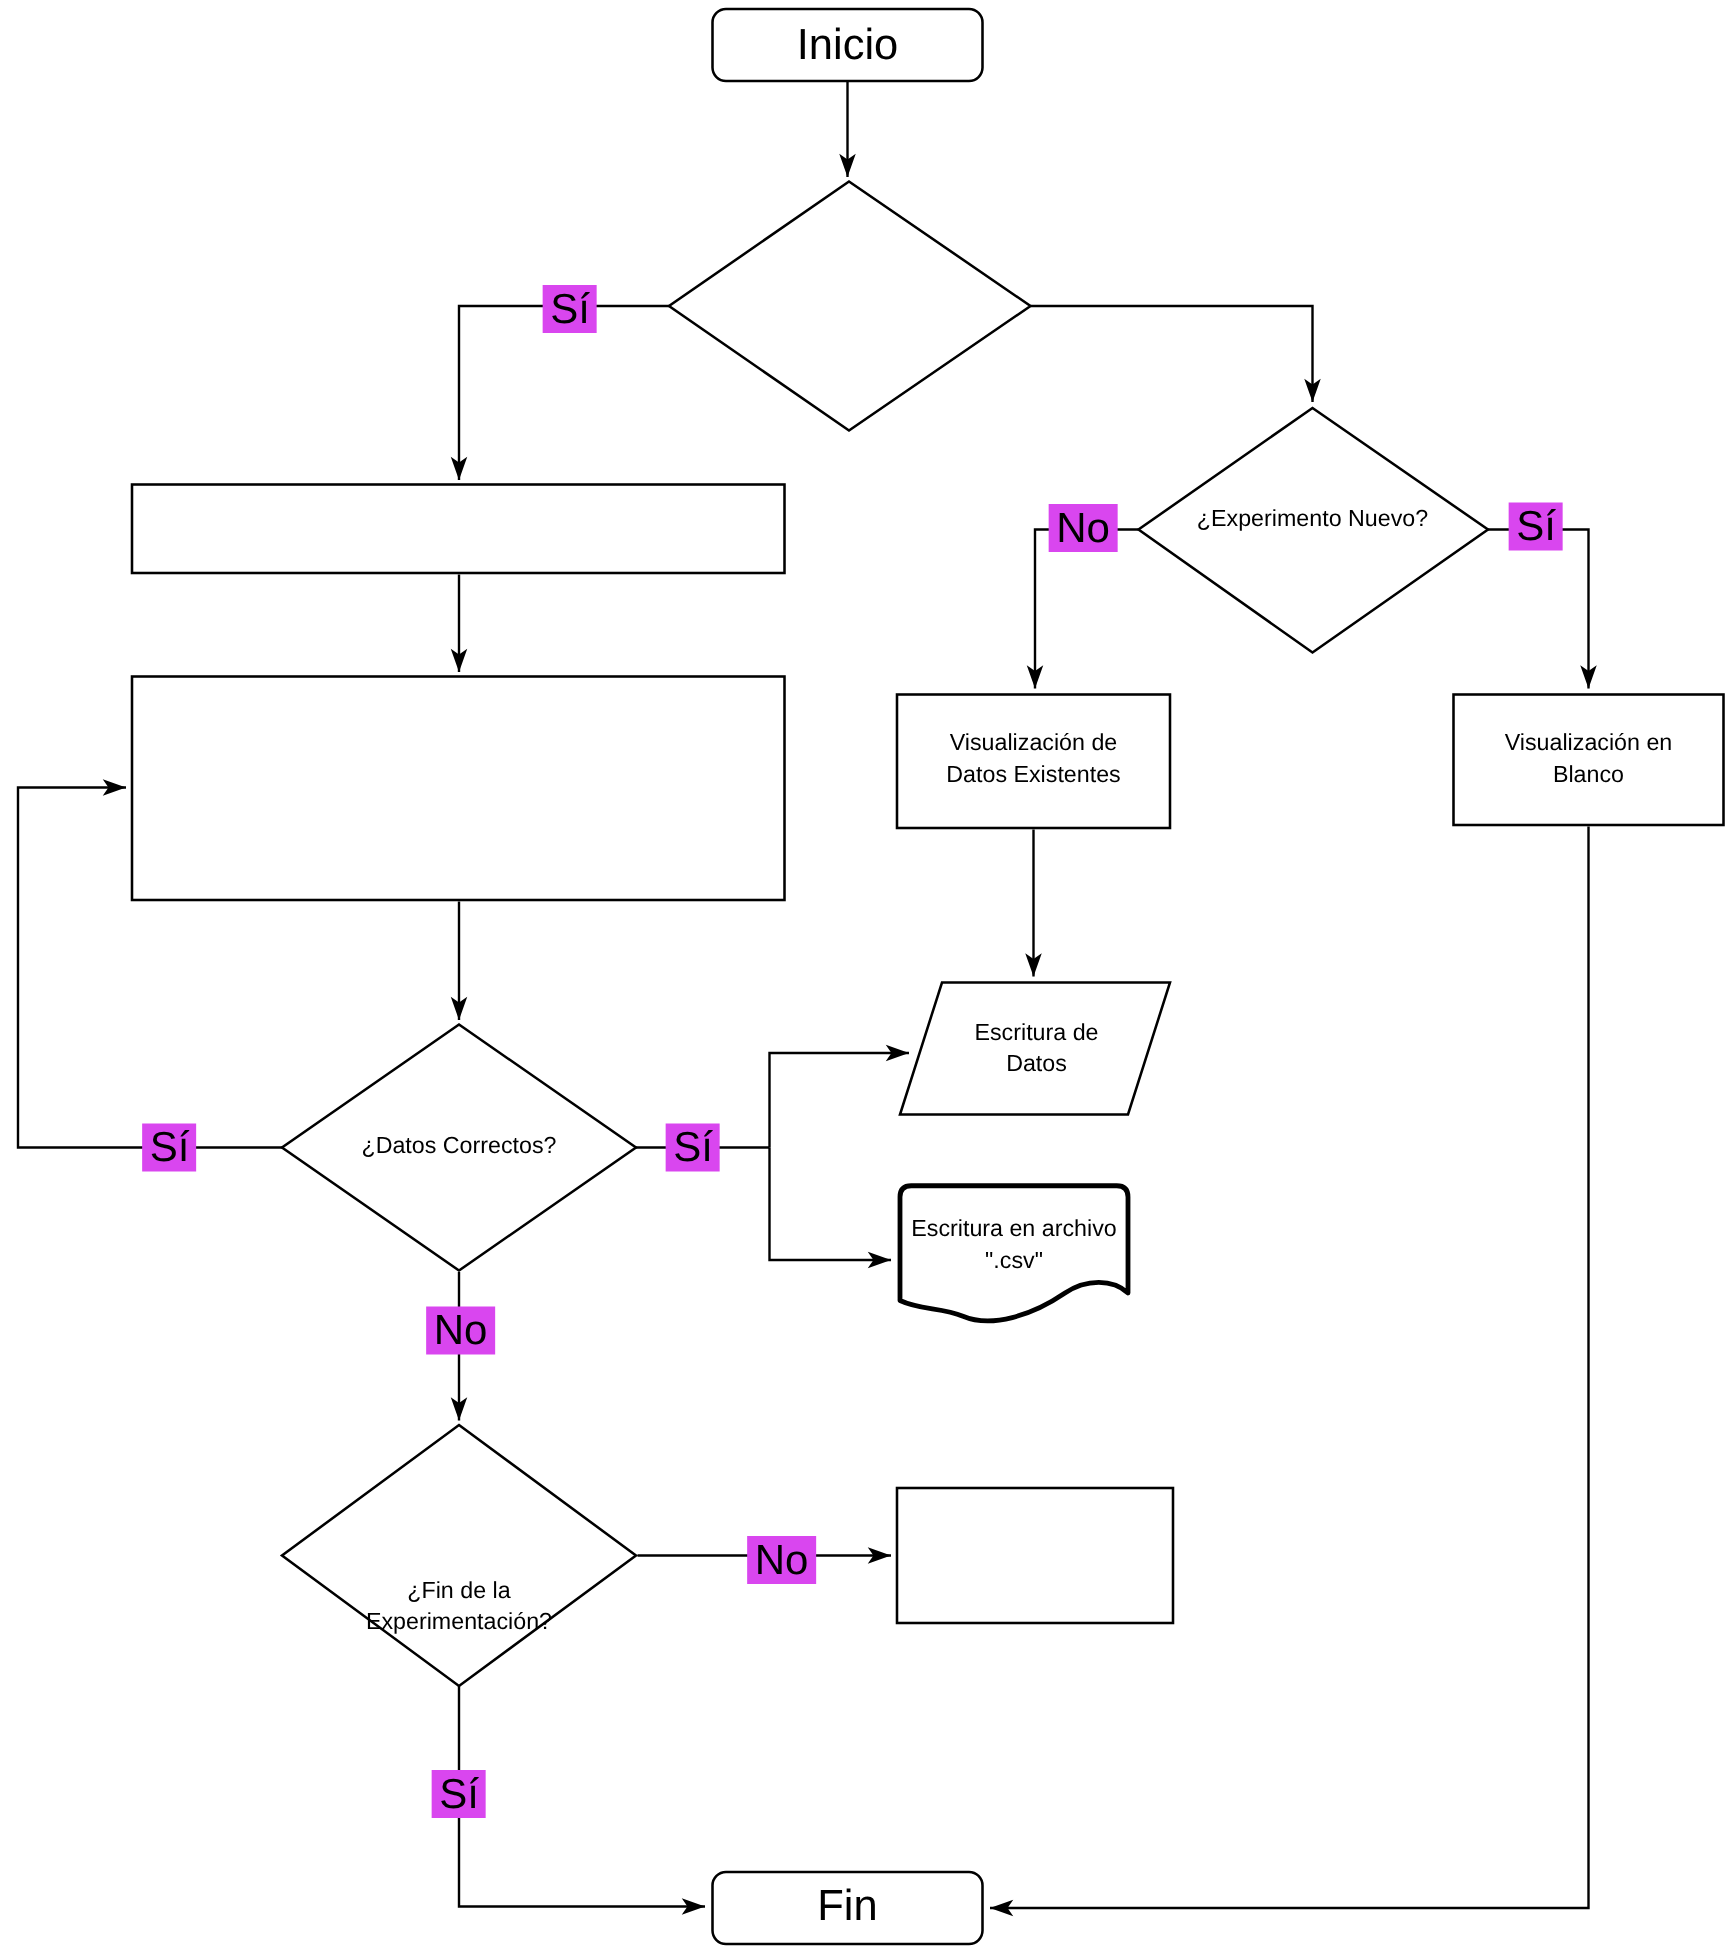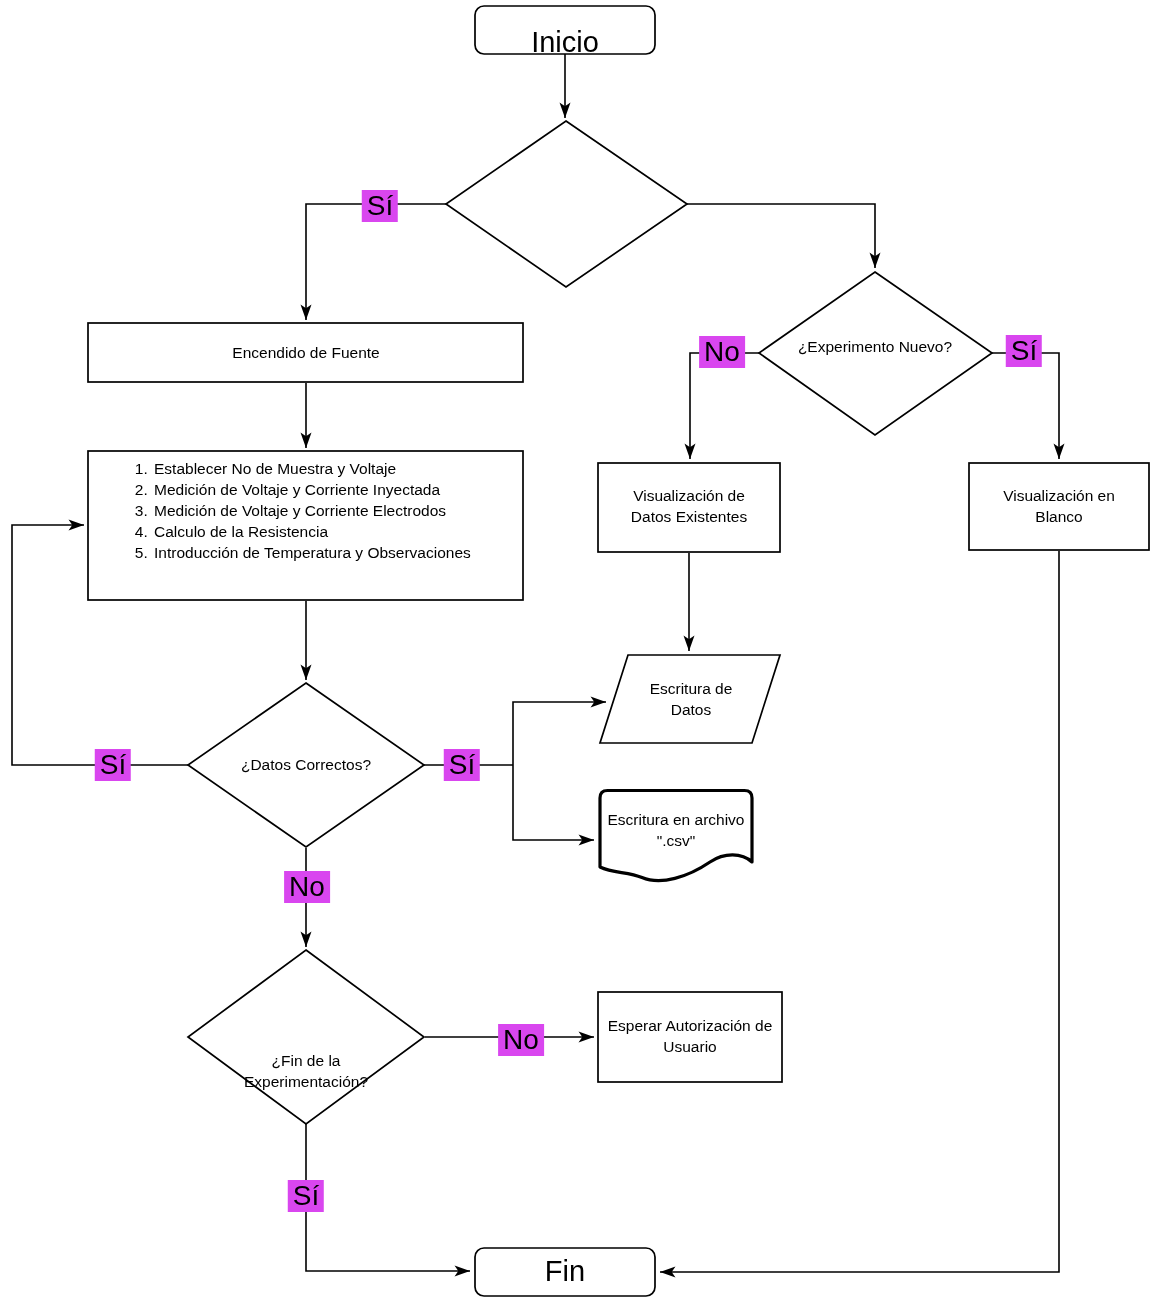--- a/index.html
+++ b/index.html
@@ -85,44 +85,33 @@
                C742,852.5 724,852.5 710,862 C688,877 661,885.5 642,877.5 C628,871.5 613.5,873.5 600,867 Z" stroke-width="3.2" stroke-linejoin="round"></path>
       <polygon points="306,950 424,1037 306,1124 188,1037"></polygon>
       <rect x="598" y="992" width="184" height="90"></rect>
       <polygon points="875,272 992,353 875,435 759,353"></polygon>
       <rect x="598" y="463" width="182" height="89"></rect>
       <rect x="969" y="463" width="180" height="87"></rect>
       <rect x="475" y="1248" width="180" height="48" rx="9"></rect>
     </g>
   </svg>
 
-  <div class="nlabel big" style="left:565px;top:43px;width:170px;">Inicio</div>
+  <div class="nlabel big" style="left:565px;top:31px;width:170px;">Inicio</div>
 
 
-  <div class="nlabel" style="left:306px;top:353px;width:400px;">Encendido de Fuente</div>
 
-  <div class="steps">
-    <ol>
-      <li>Establecer No de Muestra y Voltaje</li>
-      <li>Medición de Voltaje y Corriente Inyectada</li>
-      <li>Medición de Voltaje y Corriente Electrodos</li>
-      <li>Calculo de la Resistencia</li>
-      <li>Introducción de Temperatura y Observaciones</li>
-    </ol>
-  </div>
 
   <div class="nlabel" style="left:306px;top:765px;width:200px;">¿Datos Correctos?</div>
 
   <div class="nlabel" style="left:691px;top:700px;width:115px;">Escritura de Datos</div>
 
   <div class="nlabel" style="left:676px;top:831px;width:145px;">Escritura en archivo ".csv"</div>
 
   <div class="nlabel" style="left:306px;top:1072px;width:140px;">¿Fin de la Experimentación?</div>
 
-  <div class="nlabel" style="left:690px;top:1037px;width:180px;">Esperar Autorización de Usuario</div>
 
   <div class="nlabel" style="left:875px;top:347px;width:210px;">¿Experimento Nuevo?</div>
 
   <div class="nlabel" style="left:689px;top:507px;width:135px;">Visualización de Datos Existentes</div>
 
   <div class="nlabel" style="left:1059px;top:507px;width:120px;">Visualización en Blanco</div>
 
   <div class="nlabel big" style="left:565px;top:1272px;width:170px;">Fin</div>
 
   <div class="elabel" style="left:380px;top:206px;">Sí</div>

